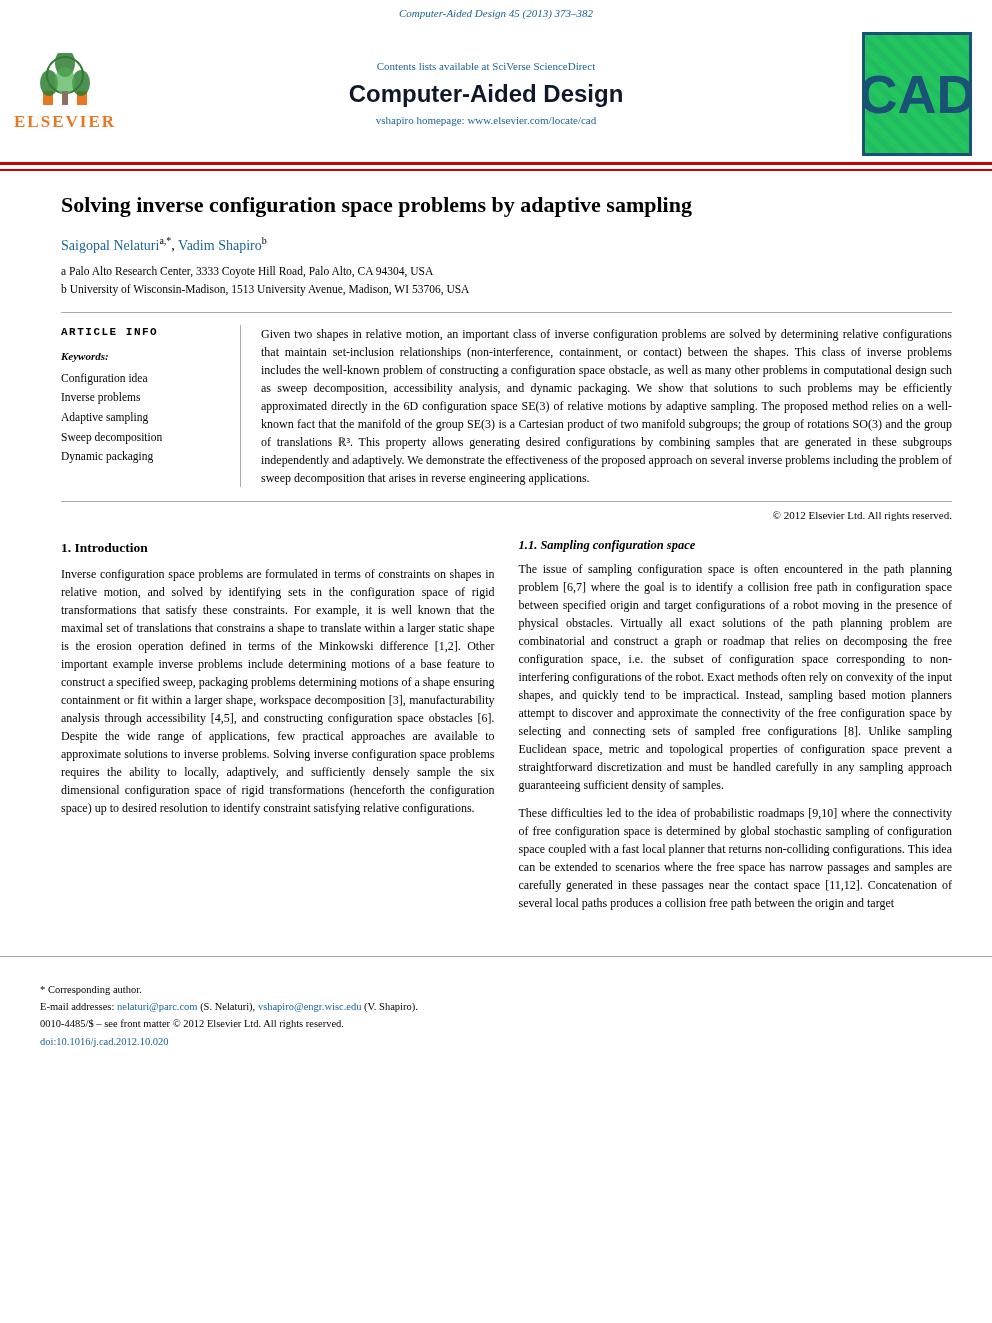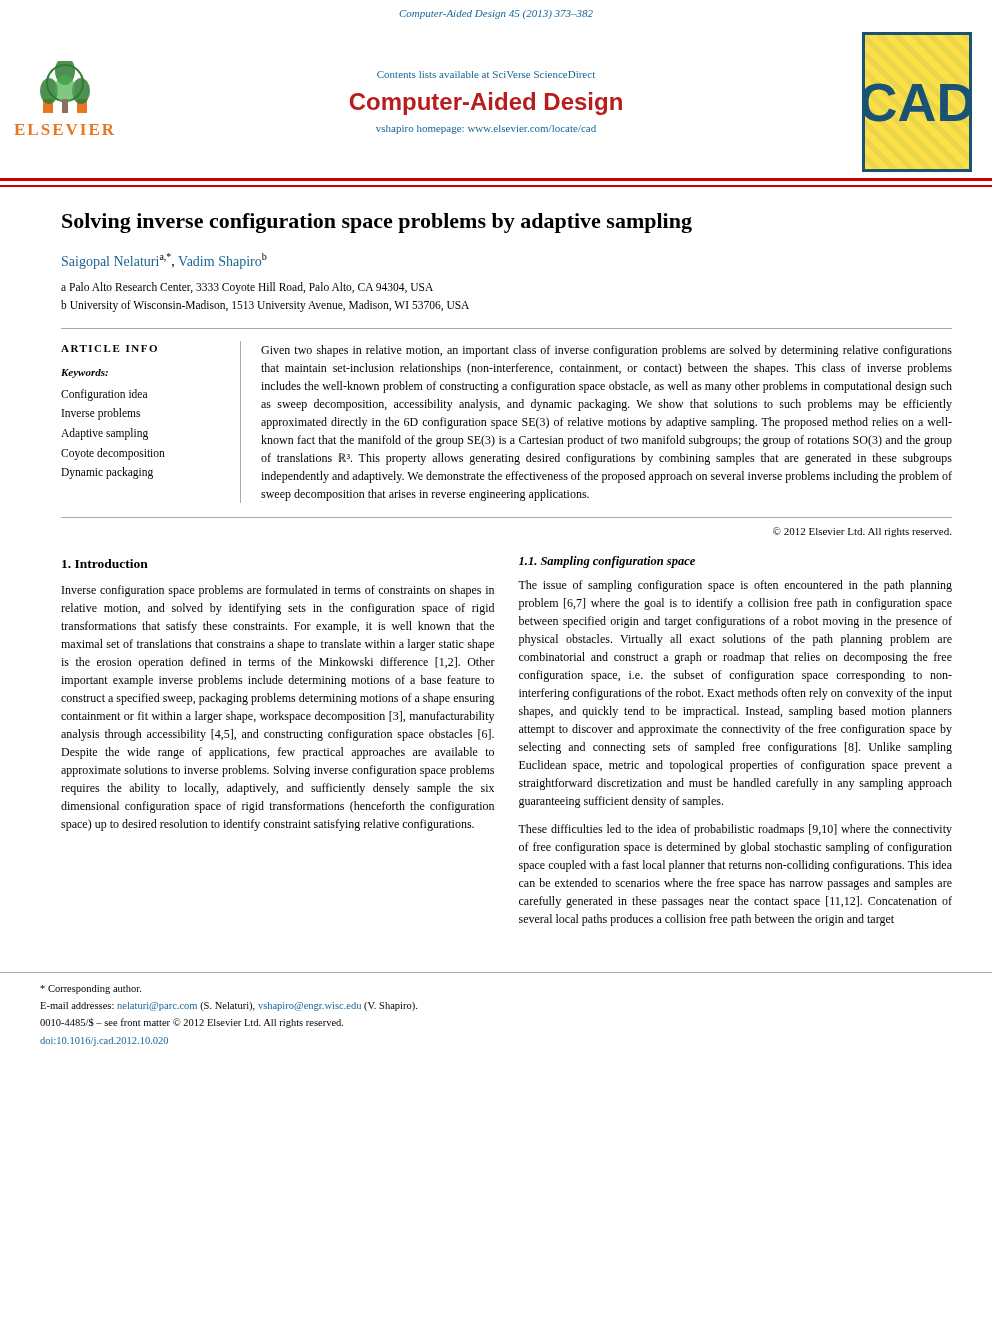--- a/index.html
+++ b/index.html
@@ -65,41 +65,41 @@
       font-size: 11px;
       color: #555;
       margin-bottom: 2px;
     }
     .journal-title-center .contents-line span {
       color: #1a6496;
     }
     .journal-title-center .main-title {
       font-size: 24px;
       font-weight: bold;
-      color: #b91c1c;
+      color: #0f172a;
       font-family: Arial, sans-serif;
       margin-bottom: 2px;
     }
     .journal-title-center .homepage-line {
       font-size: 11px;
       color: #555;
     }
     .journal-title-center .homepage-line span {
       color: #1a6496;
     }
 
     .cad-logo-box {
       width: 110px;
-      height: 140px;
+      height: 124px;
       border: 3px solid #1a5276;
       display: flex;
       align-items: center;
       justify-content: center;
       position: relative;
-      background: #fde047;
+      background: #22c55e;
       overflow: hidden;
     }
     .cad-logo-text {
       font-size: 54px;
       font-weight: bold;
       color: #1a5276;
       font-family: Arial, sans-serif;
       line-height: 1;
       position: relative;
       z-index: 2;
@@ -161,21 +161,21 @@
     }
 
     .article-info {
       width: 180px;
       flex-shrink: 0;
       border-right: 1px solid #aaa;
       padding-right: 14px;
     }
     .article-info h3 {
       font-size: 11px;
-      font-family: Liberation Serif, serif;
+      font-family: Liberation Mono, monospace;
       letter-spacing: 1.5px;
       text-transform: uppercase;
       margin-bottom: 8px;
       color: #000;
       font-weight: bold;
     }
     .keywords-label {
       font-size: 11px;
       font-style: italic;
       font-weight: bold;
@@ -247,21 +247,21 @@
       font-size: 12px;
       text-align: justify;
       line-height: 1.5;
       margin-bottom: 10px;
       color: #000;
     }
 
     
     .page-footer {
       border-top: 1px solid #aaa;
-      padding: 8px 40px 6px 40px;
+      padding: 25px 40px 6px 40px;
       font-size: 10.5px;
       color: #000;
       margin-top: 14px;
     }
     .footer-line { margin-bottom: 2px; }
     .footer-blue { color: #1a6496; }
   </style>
 </head>
 <body>
 
@@ -322,21 +322,21 @@
     </div>
 
     <div class="article-columns">
 
       <div class="article-info">
         <h3>ARTICLE INFO</h3>
         <div class="keywords-label">Keywords:</div>
         <div class="keyword-item">Configuration idea</div>
         <div class="keyword-item">Inverse problems</div>
         <div class="keyword-item">Adaptive sampling</div>
-        <div class="keyword-item">Coyote decomposition</div>
+        <div class="keyword-item">Sweep decomposition</div>
         <div class="keyword-item">Dynamic packaging</div>
       </div>
 
       <div class="abstract-section">
         <div class="abstract-text">Given two shapes in relative motion, an important class of inverse configuration problems are solved by determining relative configurations that maintain set-inclusion relationships (non-interference, containment, or contact) between the shapes. This class of inverse problems includes the well-known problem of constructing a configuration space obstacle, as well as many other problems in computational design such as sweep decomposition, accessibility analysis, and dynamic packaging. We show that solutions to such problems may be efficiently approximated directly in the 6D configuration space SE(3) of relative motions by adaptive sampling. The proposed method relies on a well-known fact that the manifold of the group SE(3) is a Cartesian product of two manifold subgroups; the group of rotations SO(3) and the group of translations ℝ³. This property allows generating desired configurations by combining samples that are generated in these subgroups independently and adaptively. We demonstrate the effectiveness of the proposed approach on several inverse problems including the problem of sweep decomposition that arises in reverse engineering applications.</div>
       </div>
     </div>
 
     <div class="copyright-line">© 2012 Elsevier Ltd. All rights reserved.</div>
 

